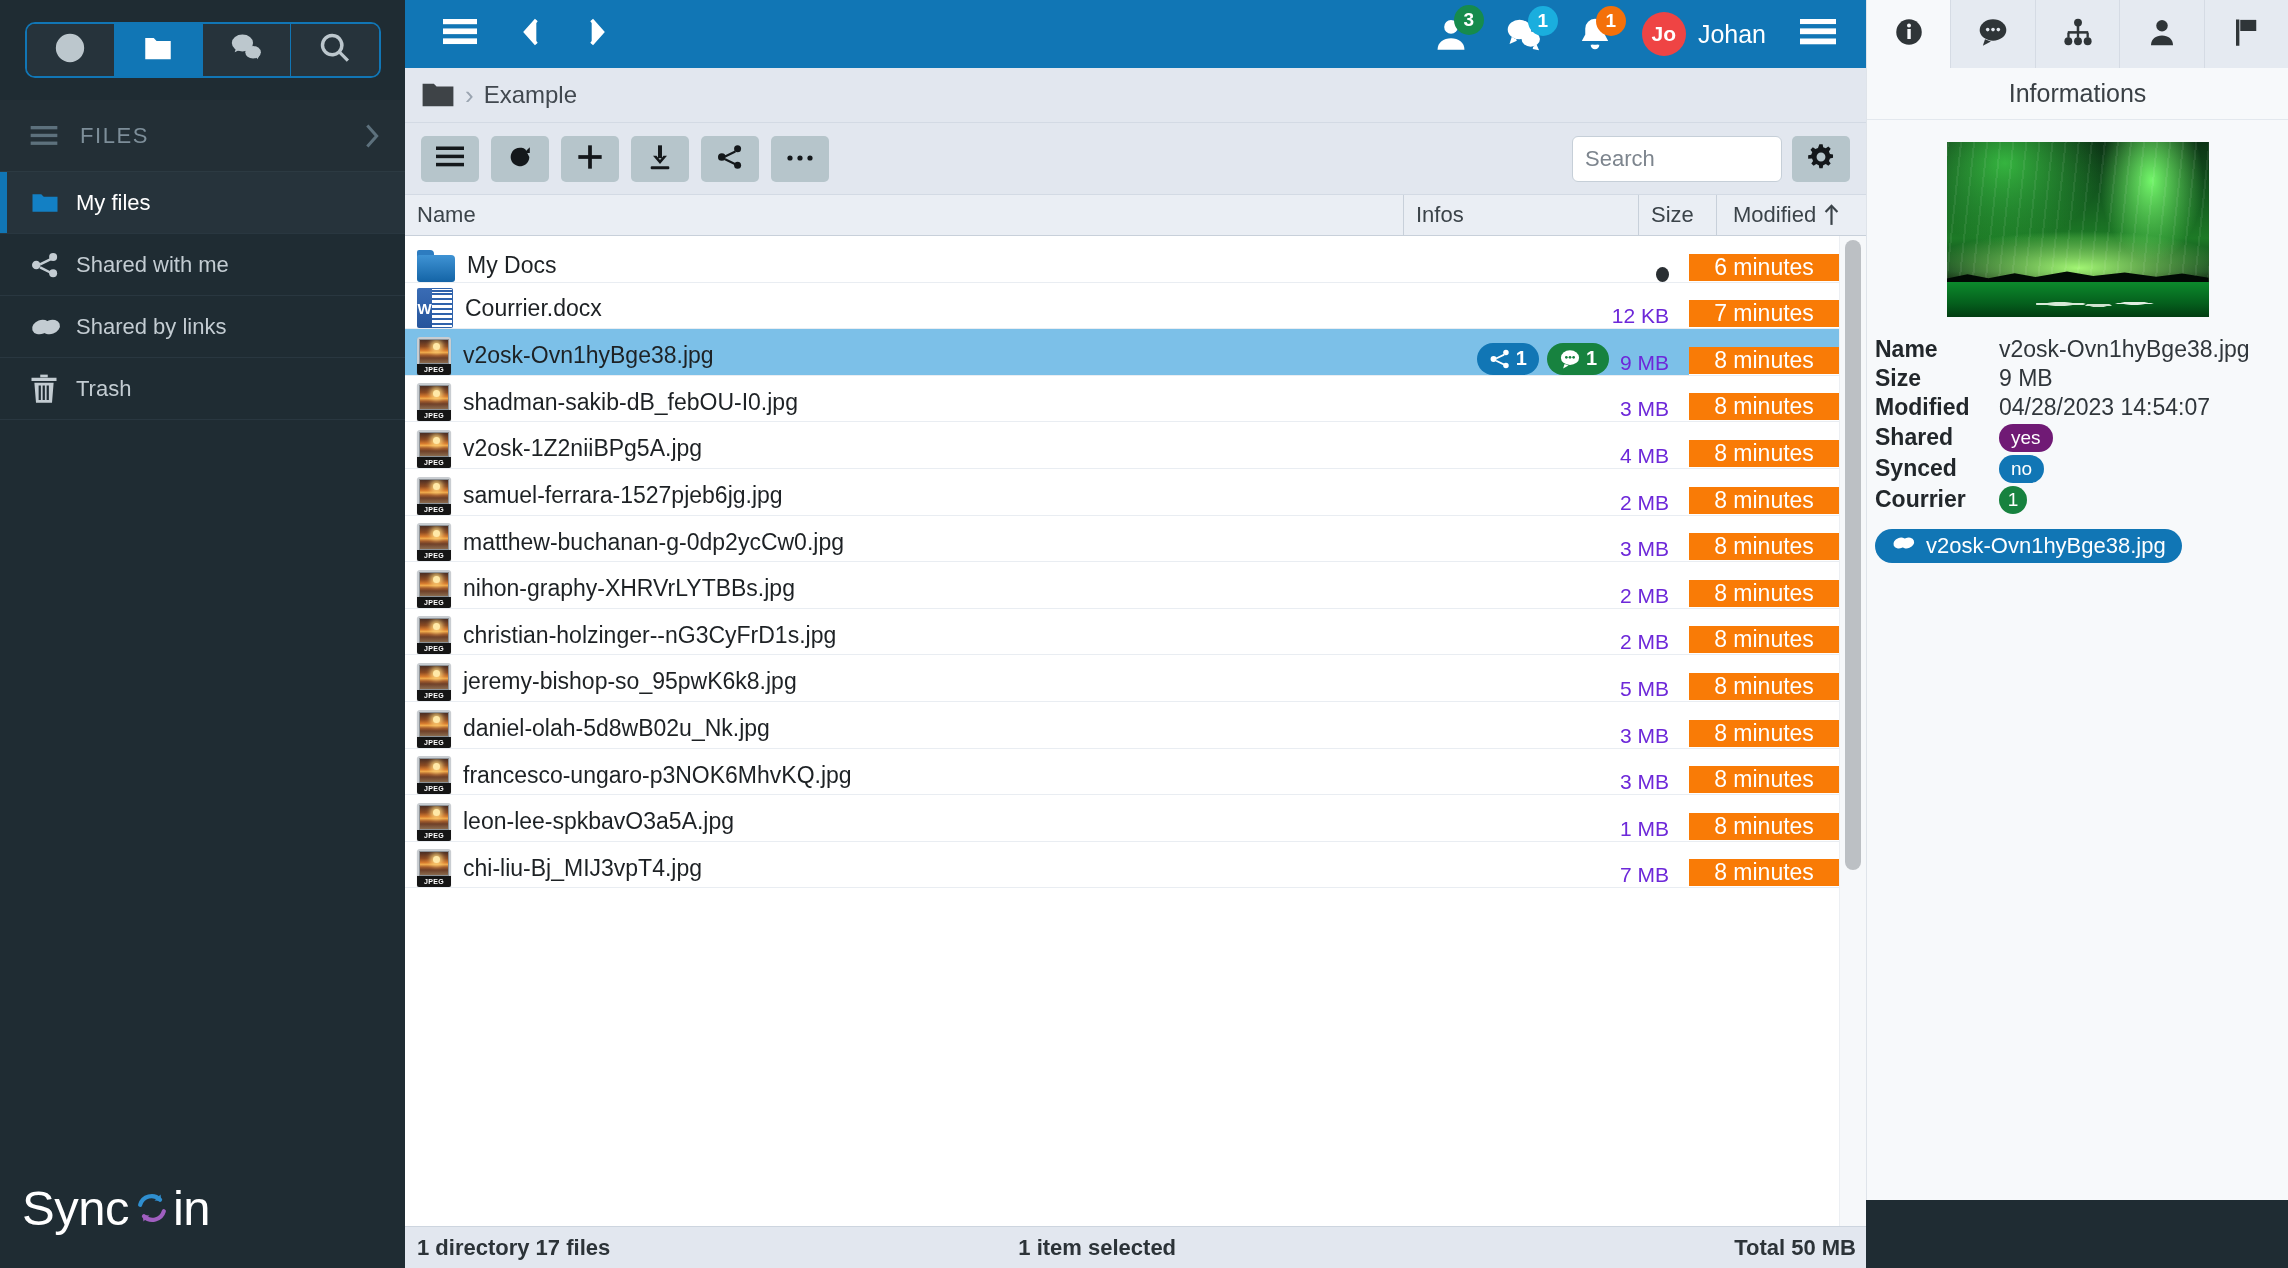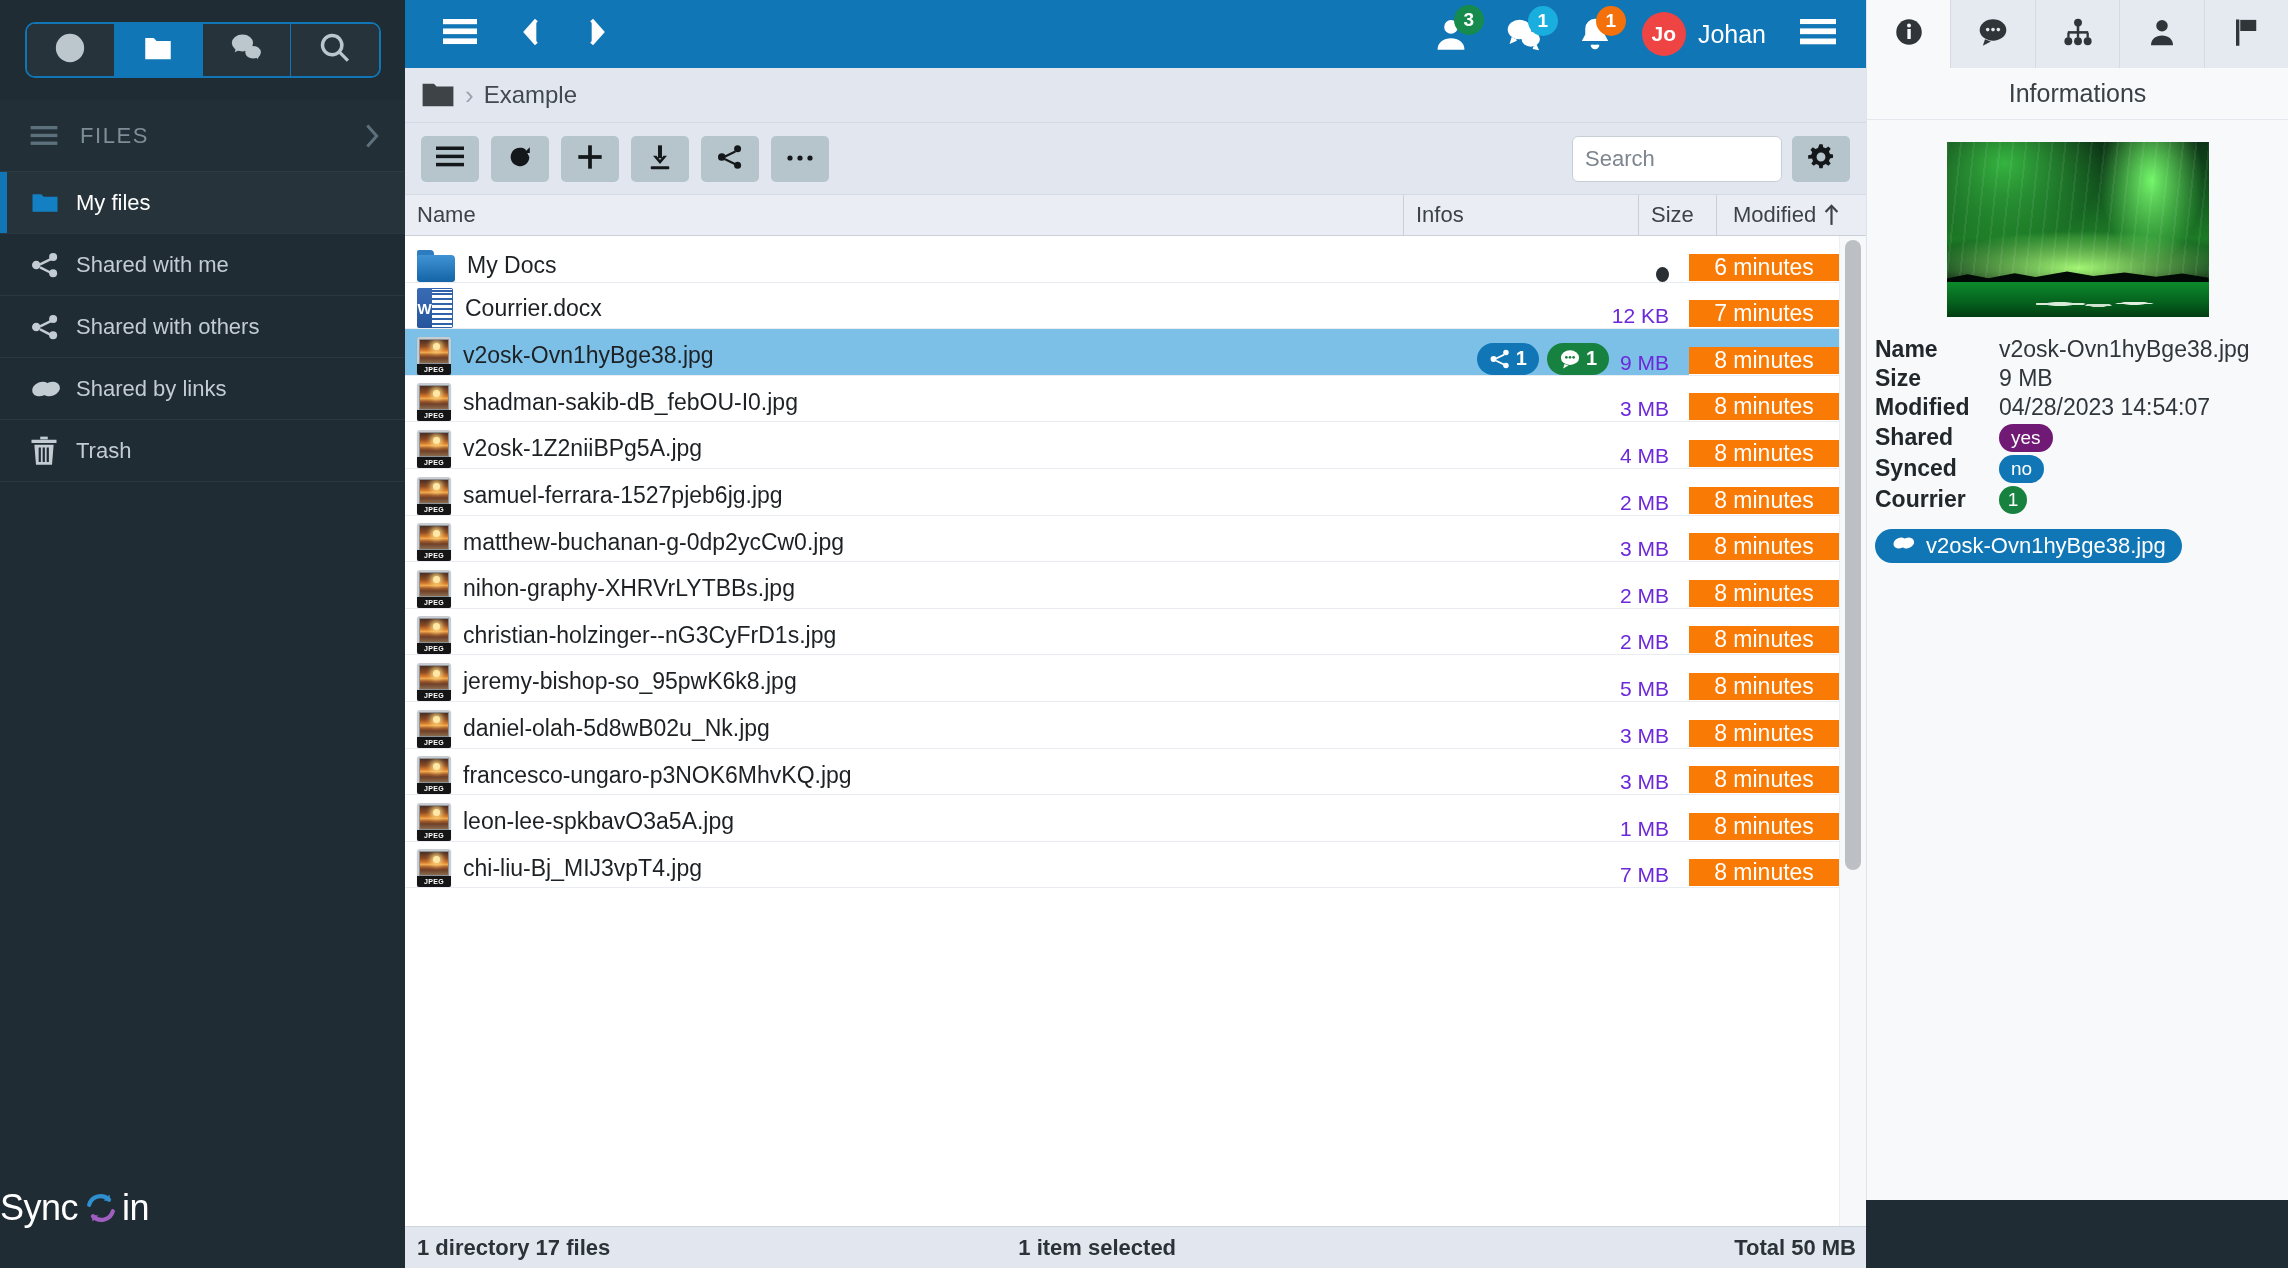--- a/index.html
+++ b/index.html
@@ -81,21 +81,22 @@
     width: 7px; background: #1176b5;
   }
   .nav-ico { width: 46px; display: flex; align-items: center; }
   .nav-ico svg { fill: #c3ccd2; }
   .nav-item.active .nav-ico svg { fill: #1380c4; }
 
   .sidebar-spacer { flex: 1 1 auto; }
   .brand {
     height: 120px;
     display: flex; align-items: center;
-    color: #fff; font-size: 36px; letter-spacing: -.5px;
+    padding-left: 22px;
+    color: #fff; font-size: 49px; letter-spacing: -.5px;
   }
   .brand .logo-ico { display:inline-flex; margin: 0 2px 0 4px; }
 
   
   #center {
     flex: 1 1 auto;
     display: flex; flex-direction: column;
     min-width: 0;
     background: #e2e7ef;
   }
@@ -470,31 +471,20 @@
               <circle cx="18.5" cy="5.5" r="3.2"></circle>
               <circle cx="18.5" cy="18.5" r="3.2"></circle>
               <circle cx="5" cy="12" r="3.4"></circle>
               <path d="M7.6 10.6l8.6-4.3.9 1.8-8.6 4.3zM8.5 13l8.6 4.3-.9 1.8-8.6-4.3z"></path>
             </svg>
         </span>
         <span>Shared with me</span>
       </div>
       <div class="nav-item">
         <span class="nav-ico">
-          <svg width="30" height="30" viewBox="0 0 24 24">
-              <circle cx="18.5" cy="5.5" r="3.2"></circle>
-              <circle cx="18.5" cy="18.5" r="3.2"></circle>
-              <circle cx="5" cy="12" r="3.4"></circle>
-              <path d="M7.6 10.6l8.6-4.3.9 1.8-8.6 4.3zM8.5 13l8.6 4.3-.9 1.8-8.6-4.3z"></path>
-            </svg>
-        </span>
-        <span>Shared with others</span>
-      </div>
-      <div class="nav-item">
-        <span class="nav-ico">
           <svg width="32" height="30" viewBox="0 0 26 24" fill="none" stroke="#c3ccd2" stroke-width="2.2">
               <ellipse cx="9" cy="12" rx="6.4" ry="4.6" transform="rotate(-20 9 12)"></ellipse>
               <ellipse cx="17" cy="12" rx="6.4" ry="4.6" transform="rotate(-20 17 12)"></ellipse>
             </svg>
         </span>
         <span>Shared by links</span>
       </div>
       <div class="nav-item">
         <span class="nav-ico">
           <svg width="28" height="30" viewBox="0 0 22 24">

